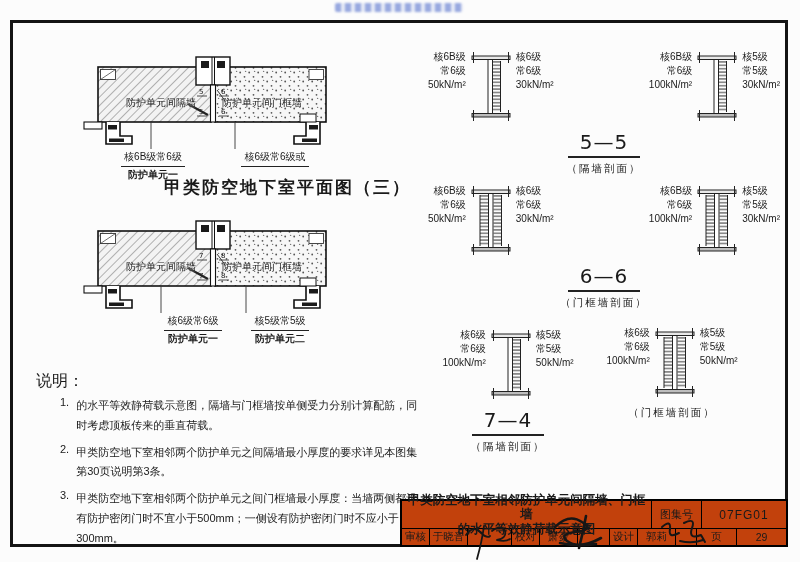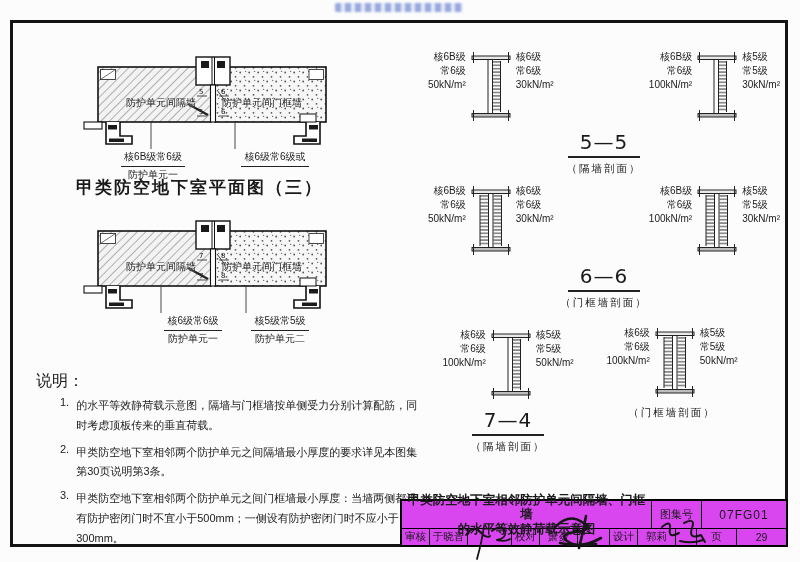--- a/index.html
+++ b/index.html
@@ -17,22 +17,22 @@
   .plan1{left:76px;top:52px;}
   .plan2{left:76px;top:216px;}
   .psvg{position:absolute;left:0;top:0;width:335px;height:98px;}
   .cm{stroke:#222;stroke-width:.8;}
   .cmt{font-size:7px;fill:#111;font-family:"DejaVu Sans",sans-serif;}
   .ldr{stroke:#333;stroke-width:.9;}
   .wlabel{position:absolute;font-size:10px;white-space:nowrap;color:#161616;
     text-shadow:0 0 2px rgba(255,255,255,.9);}
   .callout{position:absolute;text-align:center;font-size:10px;line-height:1.55;white-space:nowrap;}
   .cl1{display:inline-block;border-bottom:1.2px solid #222;padding:0 3px 1px;}
-  .cl2{display:block;}
-  .ptitle{position:absolute;left:0;right:0;top:124px;text-align:left;
+  .cl2{display:block;font-weight:bold;}
+  .ptitle{position:absolute;left:0;right:0;top:124px;text-align:right;
     font-size:17px;font-weight:700;letter-spacing:2px;}
   
   .sec{position:absolute;}
   .sec55{left:428px;top:50px;width:352px;}
   .sec66{left:428px;top:184px;width:352px;}
   .sec77{left:428px;top:328px;width:160px;}
   .sec88{left:592px;top:326px;width:160px;}
   .srow{display:flex;justify-content:space-between;}
   .srow.single{justify-content:center;}
   .detail{display:flex;gap:2px;}
@@ -49,21 +49,21 @@
   .cap{display:inline-block;font-size:20px;letter-spacing:1px;
     padding:0 12px 2px;border-bottom:2px solid #222;font-family:"DejaVu Sans",sans-serif;}
   .subcap{font-size:10.5px;letter-spacing:2px;margin-top:4px;text-align:center;}
   
   .notes{position:absolute;left:36px;top:371px;width:390px;font-size:11px;}
   .nh{font-size:16px;margin-bottom:4px;}
   .ni{display:flex;gap:7px;margin:2px 0 7px 24px;}
   .nn{flex:none;}
   .nt{width:352px;line-height:1.8;}
   
-  .tb{position:absolute;left:400px;top:499px;width:388px;height:48px;background:#d946ef;
+  .tb{position:absolute;left:400px;top:499px;width:388px;height:48px;background:#c2410c;
     border:2.5px solid #000;box-sizing:border-box;display:flex;flex-direction:column;}
   .tbr1{display:flex;height:27px;border-bottom:1.5px solid #000;}
   .tbr2{display:flex;flex:1;}
   .tbc{display:flex;align-items:center;justify-content:center;box-sizing:border-box;
     border-right:1px solid #000;text-align:center;}
   .tbc:last-child{border-right:none;}
   .tbtitle{flex:0 0 250px;flex-direction:column;font-size:12.5px;font-weight:700;
     line-height:1.15;border-right:1.5px solid #000;}
   .tbatlas{flex:0 0 50px;font-size:11px;}
   .tbatlasv{flex:1;font-size:12px;letter-spacing:1px;}

